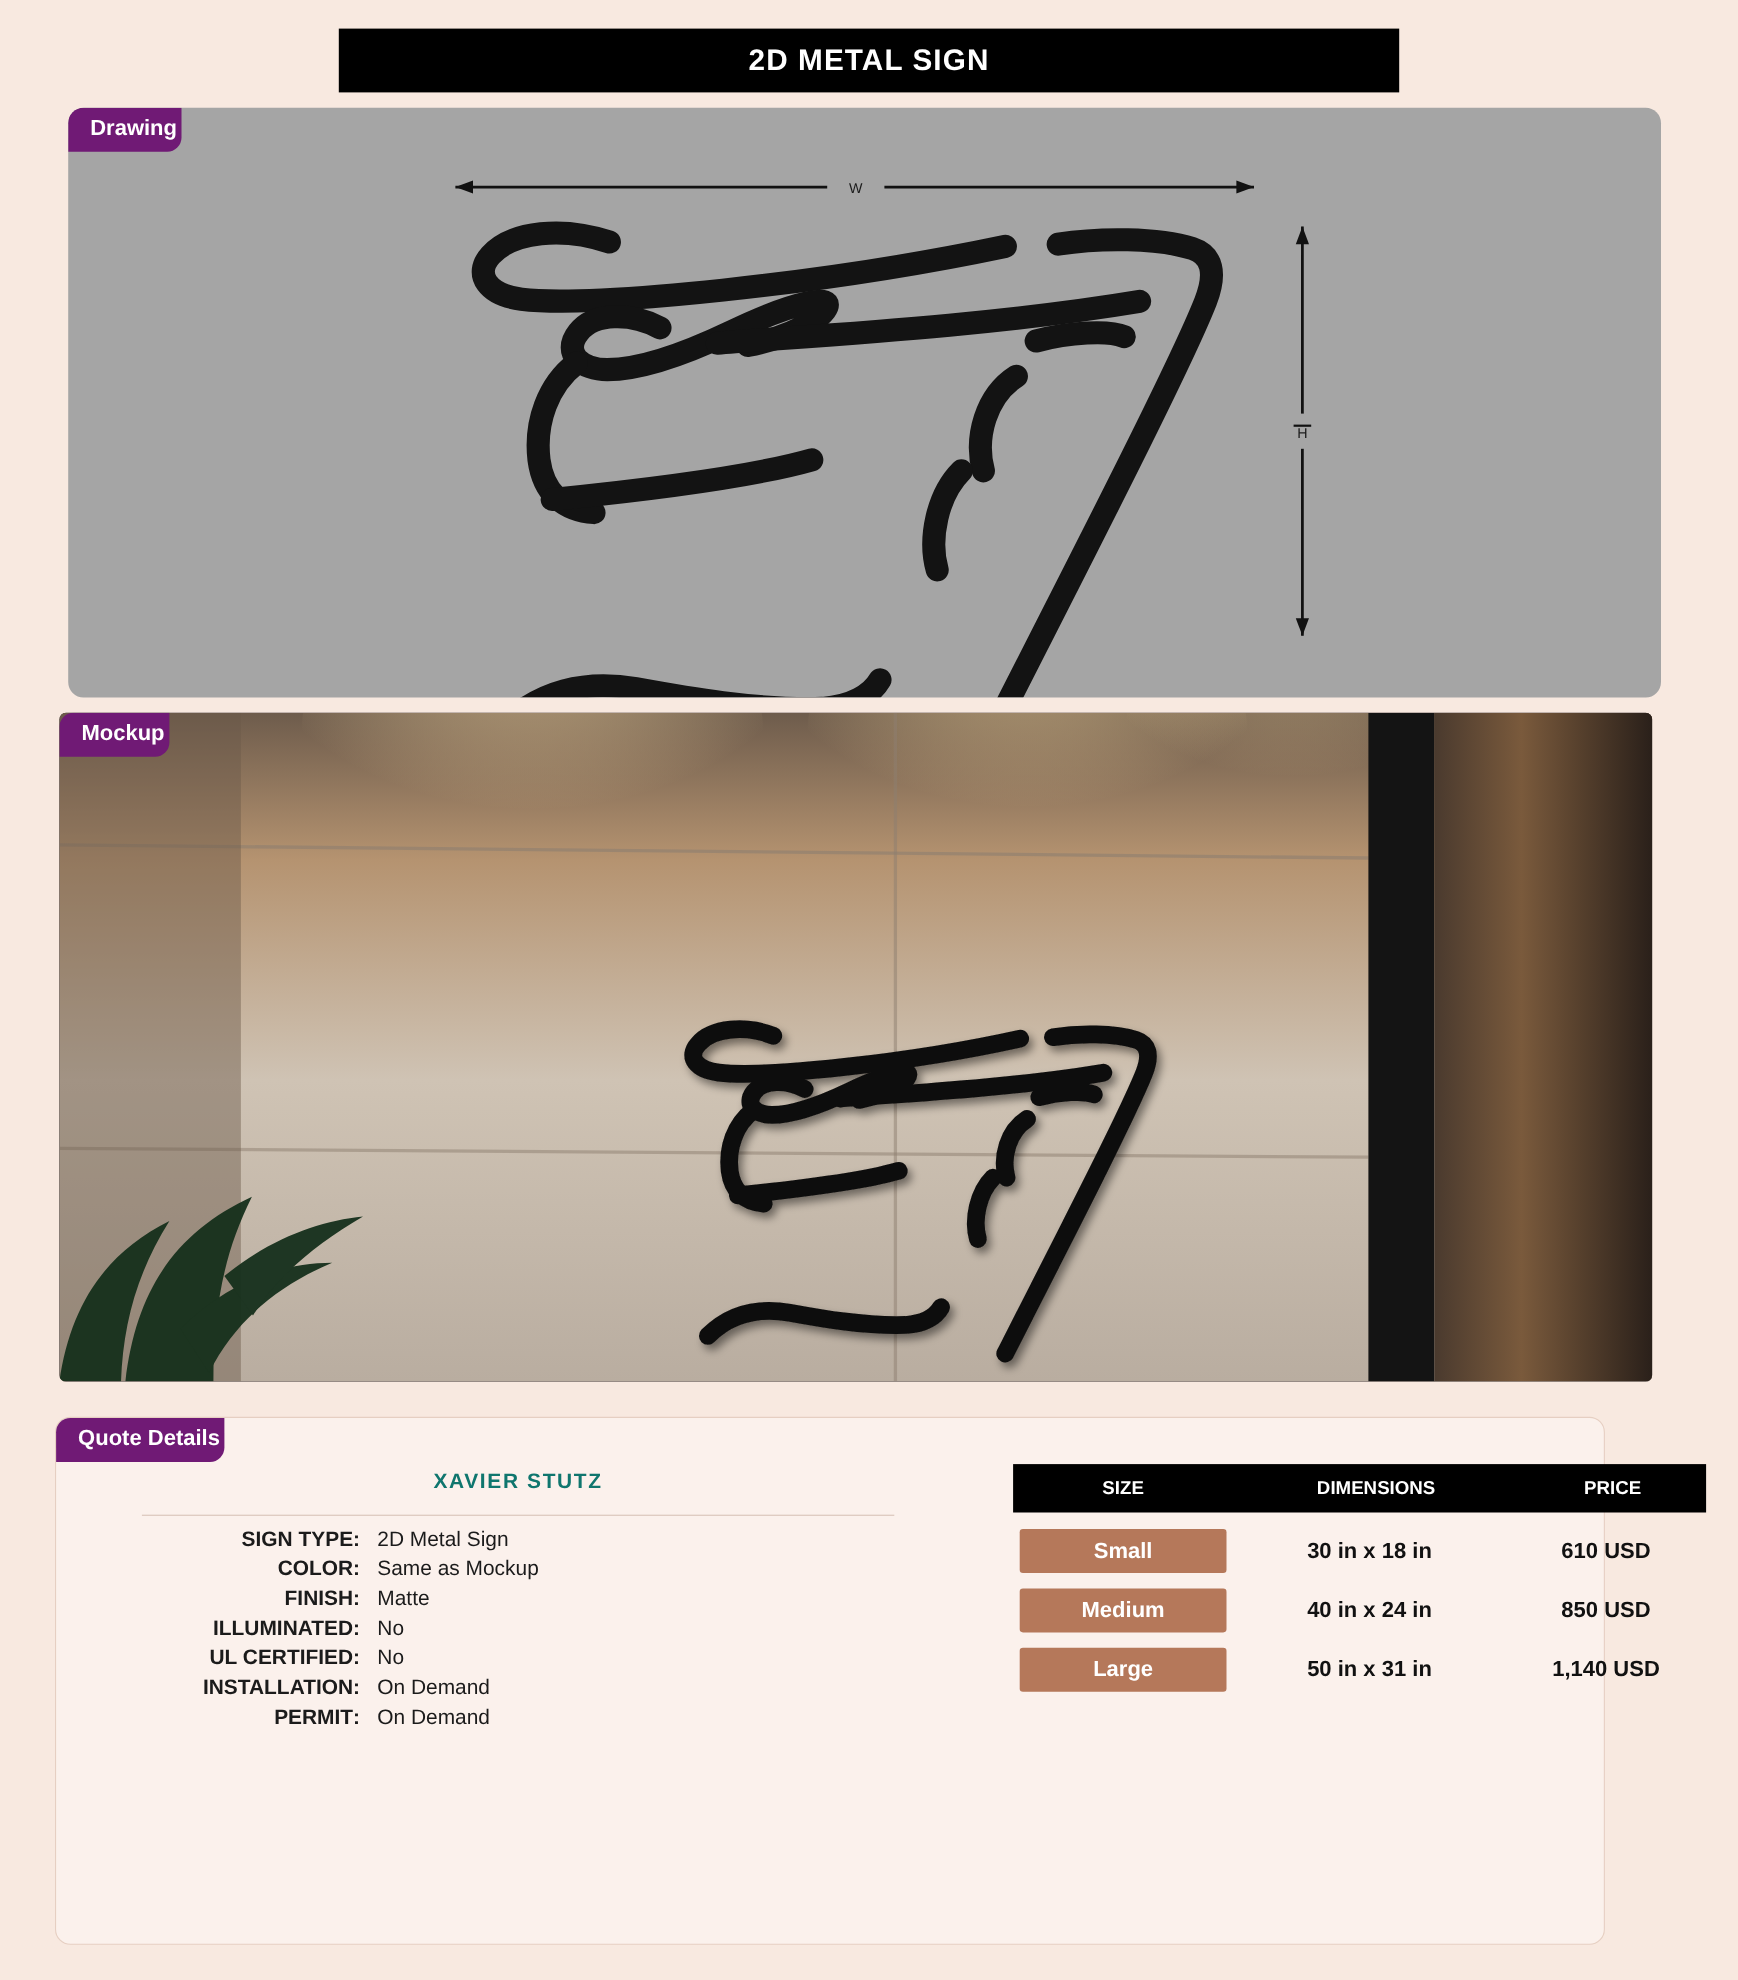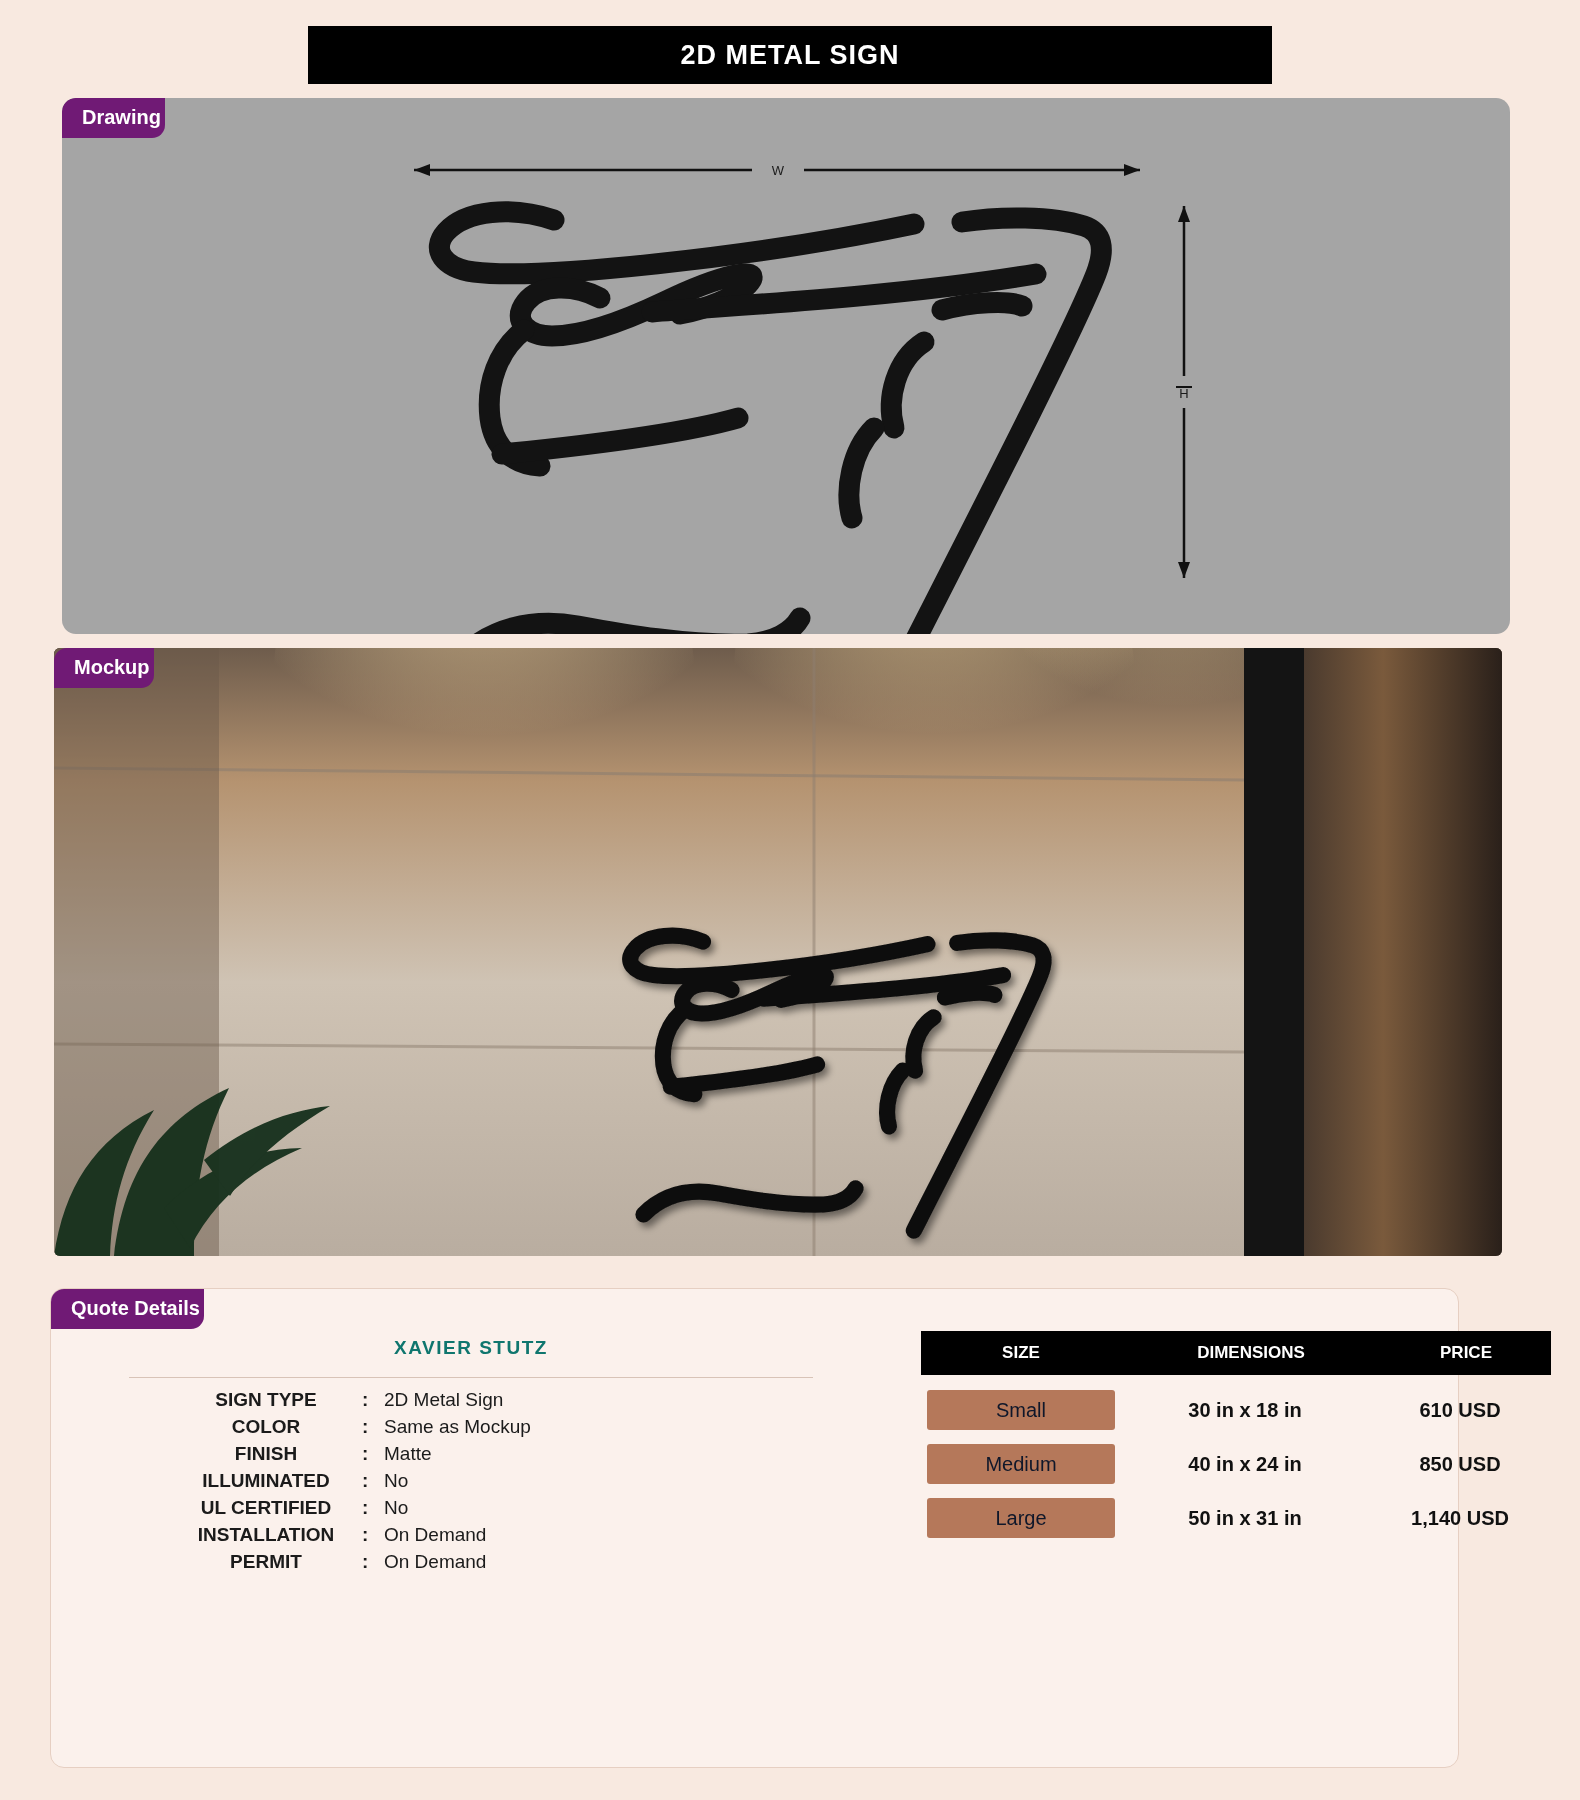--- a/index.html
+++ b/index.html
@@ -139,22 +139,21 @@
   .spec-row {
     display: flex;
     align-items: baseline;
     height: 27px;
     font-size: 19px;
     color: #1b1b1b;
   }
   .spec-label {
     width: 192px;
     font-weight: bold;
-    text-align: center;
-    margin-left: 41px;
+    text-align: right;
   }
   .spec-colon {
     width: 22px;
     font-weight: bold;
   }
   .spec-value {
     font-weight: normal;
   }
 
   
@@ -189,22 +188,22 @@
     text-align: center;
     font-weight: bold;
   }
   .c-price {
     width: 170px;
     text-align: center;
     font-weight: bold;
   }
   .pt-row .c-size {
     background: #b5785a;
-    color: #0f172a;
-    font-weight: normal;
+    color: #ffffff;
+    font-weight: bold;
     height: 40px;
     line-height: 40px;
     border-radius: 3px;
     width: 188px;
     margin-left: 6px;
   }
   .pt-gap { height: 8px; }
 
   .dim-label {
     font-size: 13px;

